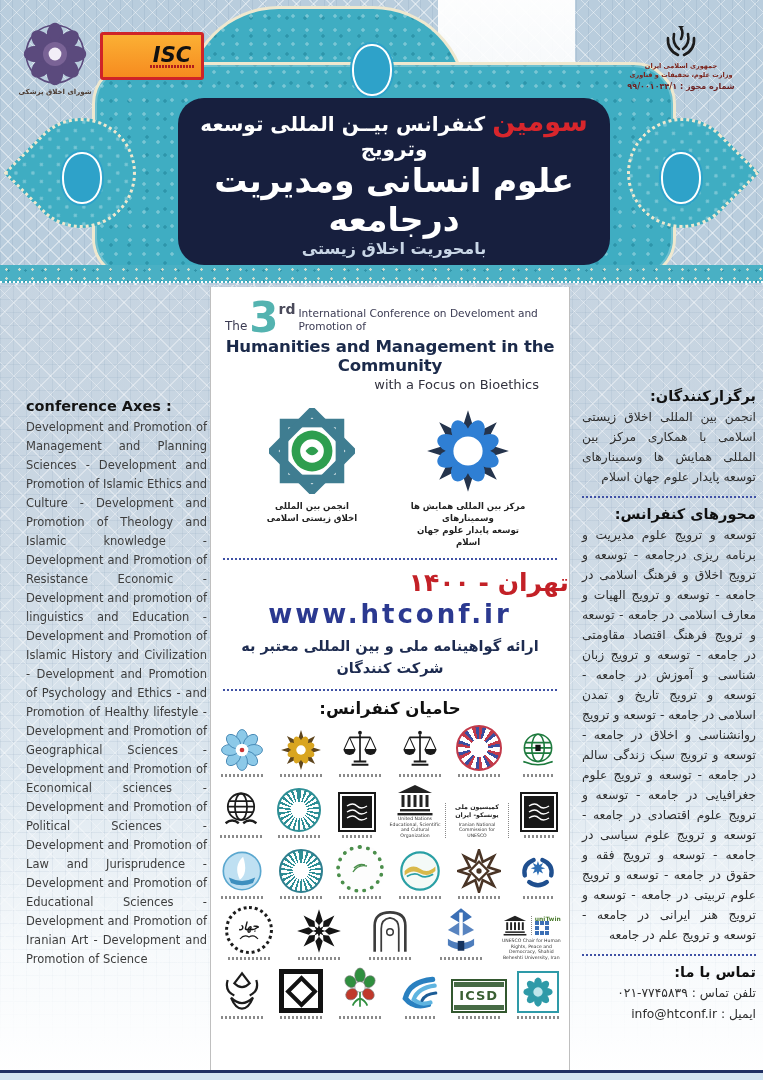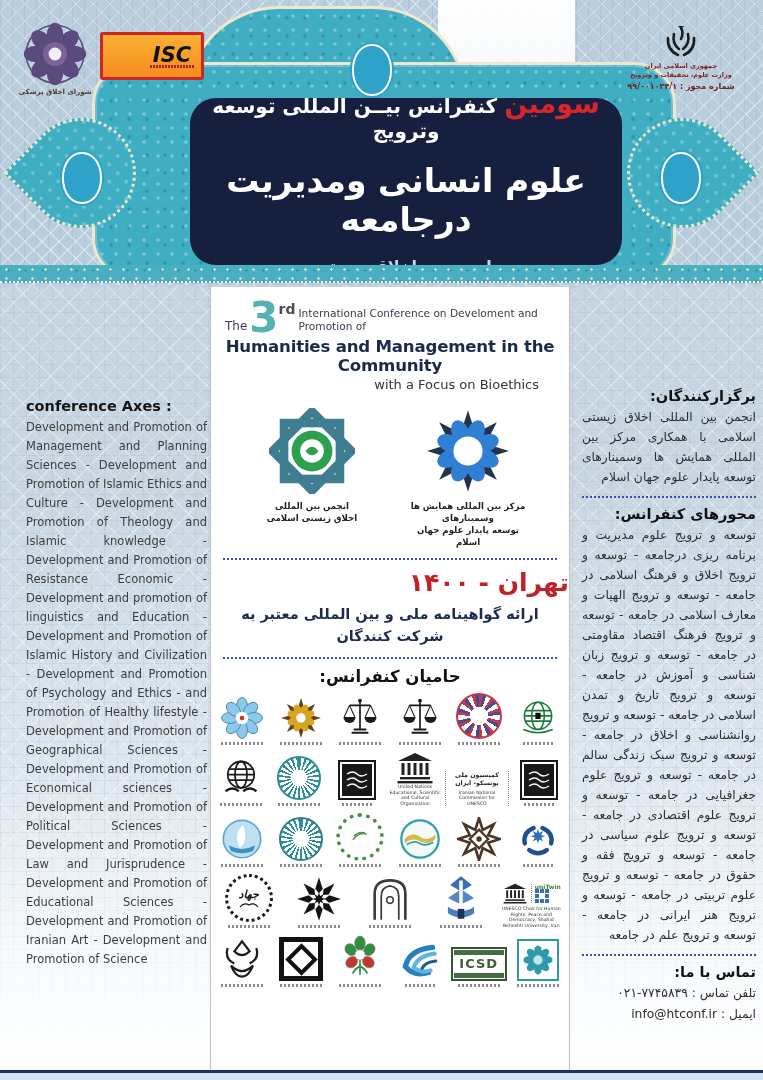--- a/index.html
+++ b/index.html
@@ -45,21 +45,21 @@
     background-image:radial-gradient(rgba(255,255,255,.3) 1.5px,transparent 1.8px);background-size:12px 12px;}
   .finial.left{left:26px;border-radius:0 50% 50% 50%;transform:rotate(-45deg);}
   .finial.right{right:26px;border-radius:50% 0 50% 50%;transform:rotate(45deg);}
   .medallion{position:absolute;width:36px;height:48px;background:#2ea2c9;border:2px solid #fff;
     border-radius:48%;box-shadow:0 0 0 2px #2ea2c9;}
   .medallion.in-dome{left:352px;top:44px;}
   .medallion.in-left{left:62px;top:152px;}
   .medallion.in-right{right:62px;top:152px;}
   .title-box{position:absolute;left:178px;top:98px;width:432px;height:167px;
     background:#171f3e;border-radius:26px;direction:rtl;text-align:center;
-    display:flex;flex-direction:column;justify-content:center;gap:18px;padding:6px 14px;box-sizing:border-box;margin-left:12px;}
+    display:flex;flex-direction:column;justify-content:center;gap:0;padding:6px 14px;box-sizing:border-box;}
   .tb-l1{font-size:20px;font-weight:bold;color:#fff;letter-spacing:.5px;}
   .tb-l1 .red{color:#d8262c;font-size:27px;}
   .tb-l2{font-size:33px;font-weight:bold;color:#fff;}
   .tb-l3{font-size:16px;font-weight:bold;color:#c9d6e6;}
   .band-strip{position:absolute;left:0;top:265px;width:763px;height:18px;background:#49b0c4;
     background-image:radial-gradient(rgba(240,233,210,.8) 1.5px,transparent 1.8px),
       radial-gradient(rgba(13,104,126,.4) 1.5px,transparent 1.8px);
     background-size:13px 9px,17px 11px;border-bottom:2px dotted #fff;box-sizing:border-box;}
   
   .seal{position:absolute;left:16px;top:22px;width:78px;text-align:center;}
@@ -217,21 +217,21 @@
         <g fill="none" stroke="#1c1c1c" stroke-width="2.6" stroke-linecap="round">
           <path d="M20 6 q3 5 0 11"></path>
           <path d="M13 12 q-2 10 5 15"></path>
           <path d="M27 12 q2 10 -5 15"></path>
           <path d="M7 16 q-1 12 10 17"></path>
           <path d="M33 16 q1 12 -10 17"></path>
         </g>
         <path d="M17 4 h6 l-3 3 z" fill="#1c1c1c"></path>
       </svg>
       <div class="em-l">جمهوری اسلامی ایران</div>
-      <div class="em-l">وزارت علوم، تحقیقات و وترویج</div>
+      <div class="em-l">وزارت علوم، تحقیقات و فناوری</div>
       <div class="em-permit">شماره مجوز : ۹۹/۰۰۱۰۳۴/۱</div>
     </div>
 
     <div class="band-strip"></div>
   </header>
 
   <aside class="left-col">
     <h3>conference Axes :</h3>
     <p>Development and Promotion of Management and Planning Sciences - Development and Promotion of Islamic Ethics and Culture - Development and Promotion of Theology and Islamic knowledge - Development and Promotion of Resistance Economic - Development and promotion of linguistics and Education - Development and Promotion of Islamic History and Civilization - Development and Promotion of Psychology and Ethics - and Promotion of Healthy lifestyle - Development and Promotion of Geographical Sciences - Development and Promotion of Economical sciences - Development and Promotion of Political Sciences - Development and Promotion of Law and Jurisprudence - Development and Promotion of Educational Sciences - Development and Promotion of Iranian Art - Development and Promotion of Science</p>
   </aside>
@@ -274,20 +274,21 @@
         <div class="cap">
           <div>مرکز بین المللی همایش ها وسمینارهای</div>
           <div>توسعه پایدار علوم جهان اسلام</div>
         </div>
       </div>
     </div>
 
     <div class="dsep"></div>
 
     <div class="city">تهران - ۱۴۰۰</div>
+    <div class="web">www.htconf.ir</div>
     <div class="cert">
       <div>ارائه گواهینامه ملی و بین المللی معتبر به</div>
       <div>شرکت کنندگان</div>
     </div>
 
     <div class="dsep"></div>
 
     <div class="supp-head">حامیان کنفرانس:</div>
 
     <div class="logo-row">

